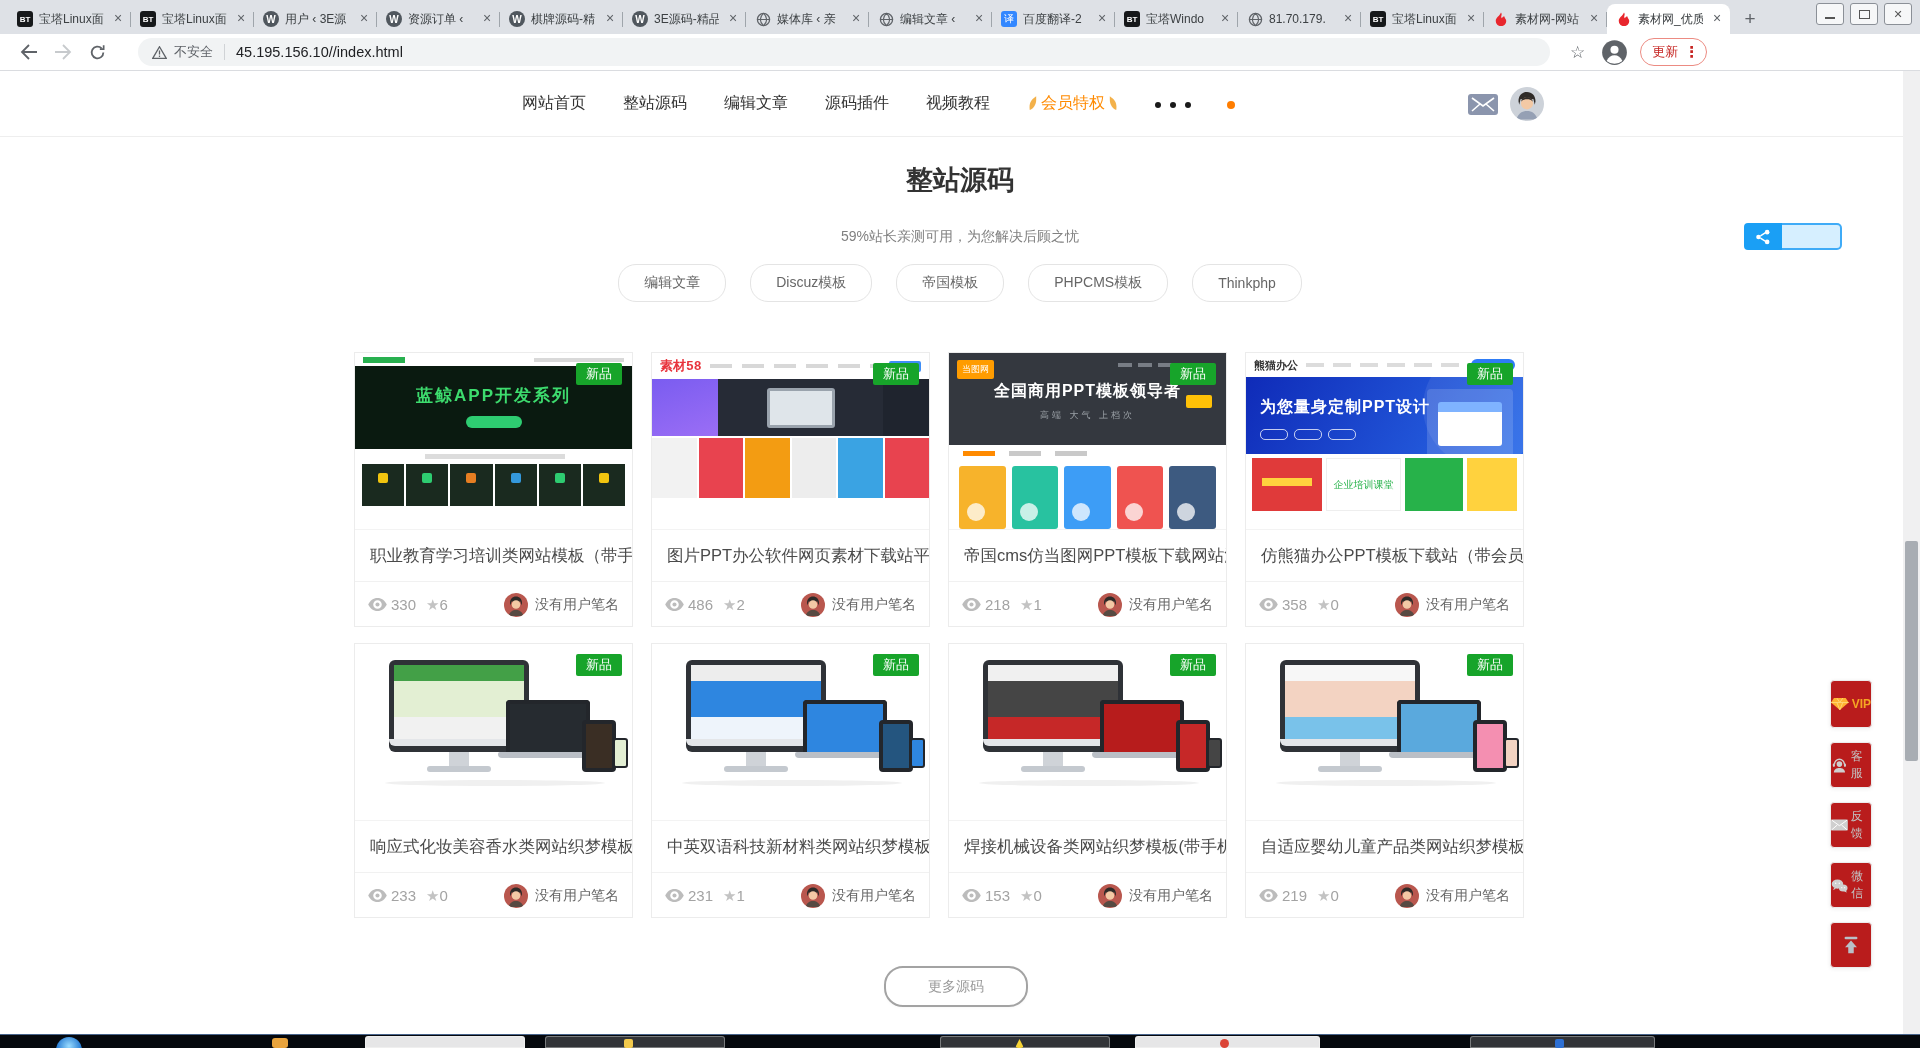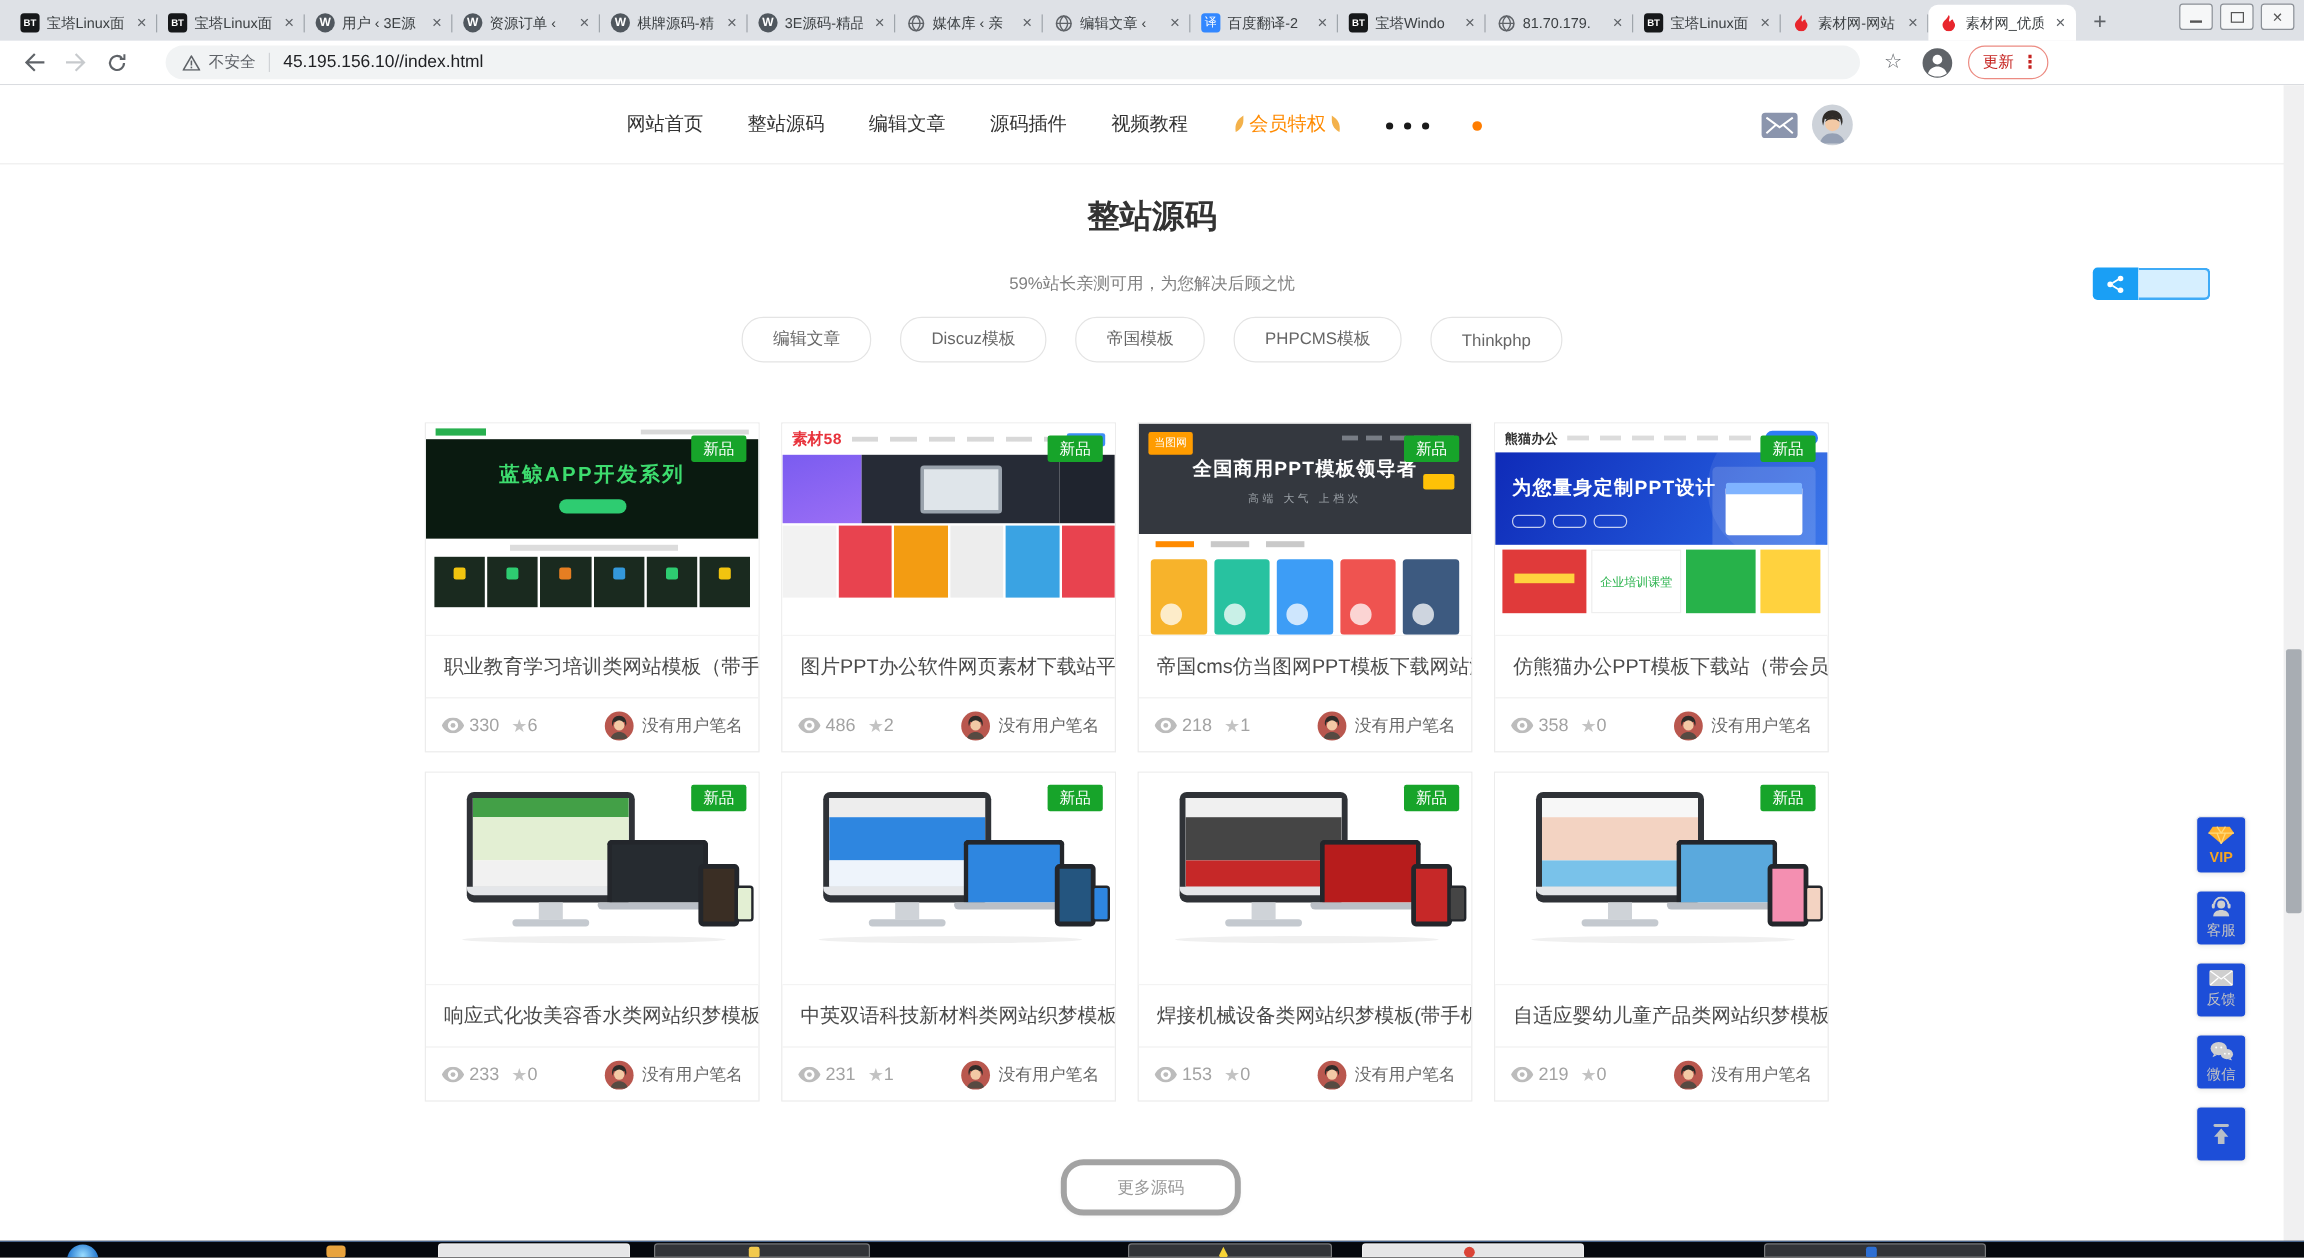--- a/index.html
+++ b/index.html
@@ -188,27 +188,27 @@
   .mock .tablet{position:absolute;right:16px;top:76px;width:34px;height:52px;background:var(--cp);
                 border:4px solid #23262b;border-radius:4px;box-sizing:border-box;}
   .mock .phone{position:absolute;right:4px;top:94px;width:15px;height:30px;background:var(--c2);
                border:2px solid #23262b;border-radius:3px;box-sizing:border-box;}
   .mock .shadow{position:absolute;left:30px;bottom:34px;width:220px;height:6px;background:#f0f0f0;border-radius:50%;}
   .t5{--c1:#43a047;--c2:#e3efd3;--c3:#f1f1f1;--cl:#262b30;--cp:#3a2e24;}
   .t6{--c1:#ededed;--c2:#2e86e0;--c3:#eef4fb;--cl:#2e86e0;--cp:#24557f;}
   .t7{--c1:#f0f0f0;--c2:#454545;--c3:#c62828;--cl:#b71c1c;--cp:#c62828;}
   .t8{--c1:#f7f7f7;--c2:#f3d3c2;--c3:#79c2ea;--cl:#5aa9dd;--cp:#f48fb1;}
   
-  .more-btn{position:absolute;left:884px;top:966px;width:140px;height:37px;border:5px solid #a3a3a3;
+  .more-btn{position:absolute;left:884px;top:966px;width:140px;height:37px;border:2px solid #a3a3a3;
             border-radius:19px;background:#fff;color:#999;font-size:14px;display:flex;
             align-items:center;justify-content:center;box-shadow:0 1px 3px rgba(0,0,0,.03);}
   
   .floats{position:absolute;left:1830px;top:680px;width:42px;}
-  .fbtn{width:42px;background:#1d4ed8;border:1px solid #ececec;border-radius:4px;
-        box-shadow:0 1px 4px rgba(0,0,0,.07);display:flex;flex-direction:column;align-items:center;
+  .fbtn{width:42px;background:#b91c1c;border:1px solid #ececec;border-radius:4px;
+        box-shadow:0 1px 4px rgba(0,0,0,.07);display:flex;flex-direction:row;align-items:center;
         justify-content:center;gap:3px;margin-bottom:14px;box-sizing:border-box;}
   .fbtn.h48{height:48px;}.fbtn.h46{height:46px;}
   .f-label{font-size:12px;color:#c2c2c2;}
   .f-label.gold{color:#f5a623;font-weight:bold;}
   
   .scrollbar{position:absolute;right:0;top:71px;bottom:13px;width:17px;background:#f0f0f1;}
   .sb-thumb{position:absolute;left:2px;top:470px;width:13px;height:220px;background:#a8adb3;border-radius:2px;}
   
   .taskbar{position:absolute;left:0;right:0;bottom:0;height:13px;background:#05080d;
            border-top:1px solid #47638a;}

